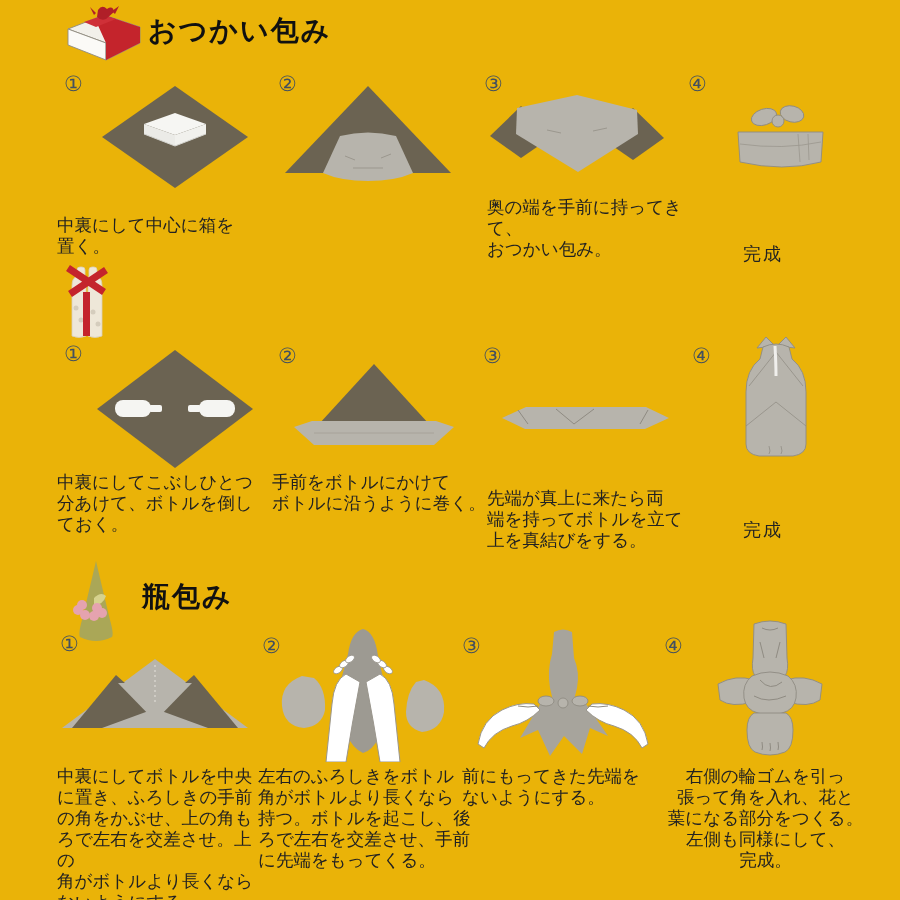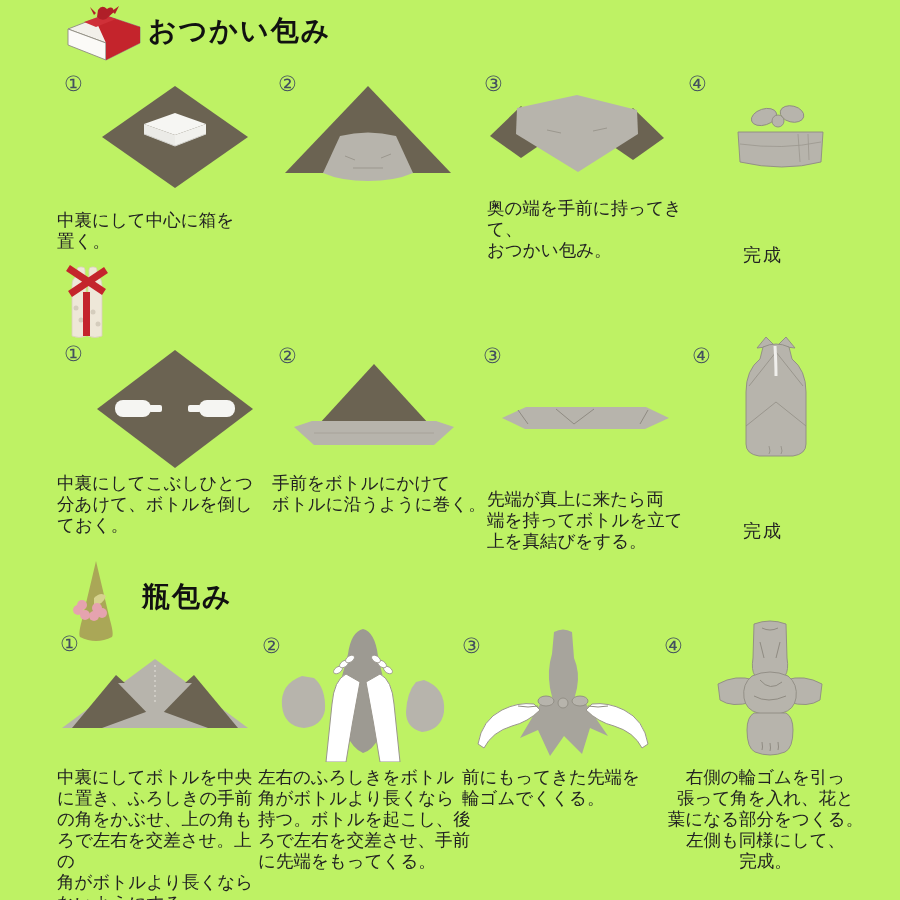--- a/index.html
+++ b/index.html
@@ -1,17 +1,17 @@
 <!DOCTYPE html>
 <html><head>
 <meta charset="utf-8">
 <style>
   html,body{margin:0;padding:0;background:#fff;}
-  .page{position:relative;width:900px;height:900px;background:#bef264;overflow:hidden;
-        font-family:Liberation Sans, sans-serif;color:#1d1d1f;}
+  .page{position:relative;width:900px;height:900px;background:#eab308;overflow:hidden;
+        font-family:Liberation Mono, monospace;color:#1d1d1f;}
   .abs{position:absolute;}
   .title{font-size:28px;font-weight:700;letter-spacing:2px;color:#111;}
   .num{font-size:21px;color:#43505f;}
   .caption{font-size:17.5px;line-height:1.2;white-space:pre-line;color:#222;}
   .done{font-size:18px;letter-spacing:2px;margin-top:45px;}
   svg{display:block;}
   .dk{fill:#6b6352;}        
   .lt{fill:#b7b4ac;}        
   .lt2{fill:#a7a49c;}       
   .ln{stroke:#8f8b82;stroke-width:1;fill:none;}
@@ -71,21 +71,21 @@
     <svg width="105" height="85" viewBox="0 0 105 85">
       <path class="lt otl" d="M10,40 L95,40 L93,70 Q55,80 12,70 Z"></path>
       <path d="M12,52 Q55,58 93,50" stroke="#9b978e" stroke-width="0.8" fill="none"></path>
       <path d="M70,42 L72,70 M80,42 L81,68" stroke="#9b978e" stroke-width="0.8" fill="none"></path>
       <ellipse class="lt otl" cx="36" cy="25" rx="13" ry="8" transform="rotate(-18 36 25)"></ellipse>
       <ellipse class="lt otl" cx="64" cy="22" rx="12" ry="8" transform="rotate(14 64 22)"></ellipse>
       <circle class="lt otl" cx="50" cy="29" r="6"></circle>
     </svg>
   </div>
 
-  <div class="abs caption" style="left:57px;top:210px;width:200px;">中裏にして中心に箱を
+  <div class="abs caption" style="left:57px;top:216px;width:200px;">中裏にして中心に箱を
 置く。</div>
   <div class="abs caption" style="left:487px;top:198px;width:230px;">奥の端を手前に持ってきて、
 おつかい包み。</div>
   <div class="abs caption done" style="left:663px;top:200px;width:200px;text-align:center;">完成</div>
 
   <div class="abs" style="left:62px;top:262px;">
     <svg width="50" height="80" viewBox="0 0 50 80">
       <g fill="#eee7d8" stroke="#d9cfba" stroke-width="0.8">
         <path d="M10,24 Q10,16 15,14 L15,8 Q15,5 18,5 L20,5 Q23,5 23,8 L23,14 Q24,16 24,24 L24,74 Q17,77 10,74 Z"></path>
         <path d="M26,24 Q26,16 27,14 L27,8 Q27,5 30,5 L32,5 Q35,5 35,8 L35,14 Q40,16 40,24 L40,74 Q33,77 26,74 Z"></path>
@@ -244,20 +244,20 @@
 の角をかぶせ、上の角も
 ろで左右を交差させ。上の
 角がボトルより長くなら
 ないようにする。</div>
   <div class="abs caption" style="left:258px;top:767px;width:215px;">左右のふろしきをボトル
 角がボトルより長くなら
 持つ。ボトルを起こし、後
 ろで左右を交差させ、手前
 に先端をもってくる。</div>
   <div class="abs caption" style="left:462px;top:767px;width:205px;">前にもってきた先端を
-輪ゴムでくくる。</div>
+ないようにする。</div>
   <div class="abs caption" style="left:663px;top:767px;width:205px;text-align:center;">右側の輪ゴムを引っ
 張って角を入れ、花と
 葉になる部分をつくる。
 左側も同様にして、
 完成。</div>
 
 </div>
 
 </body></html>

